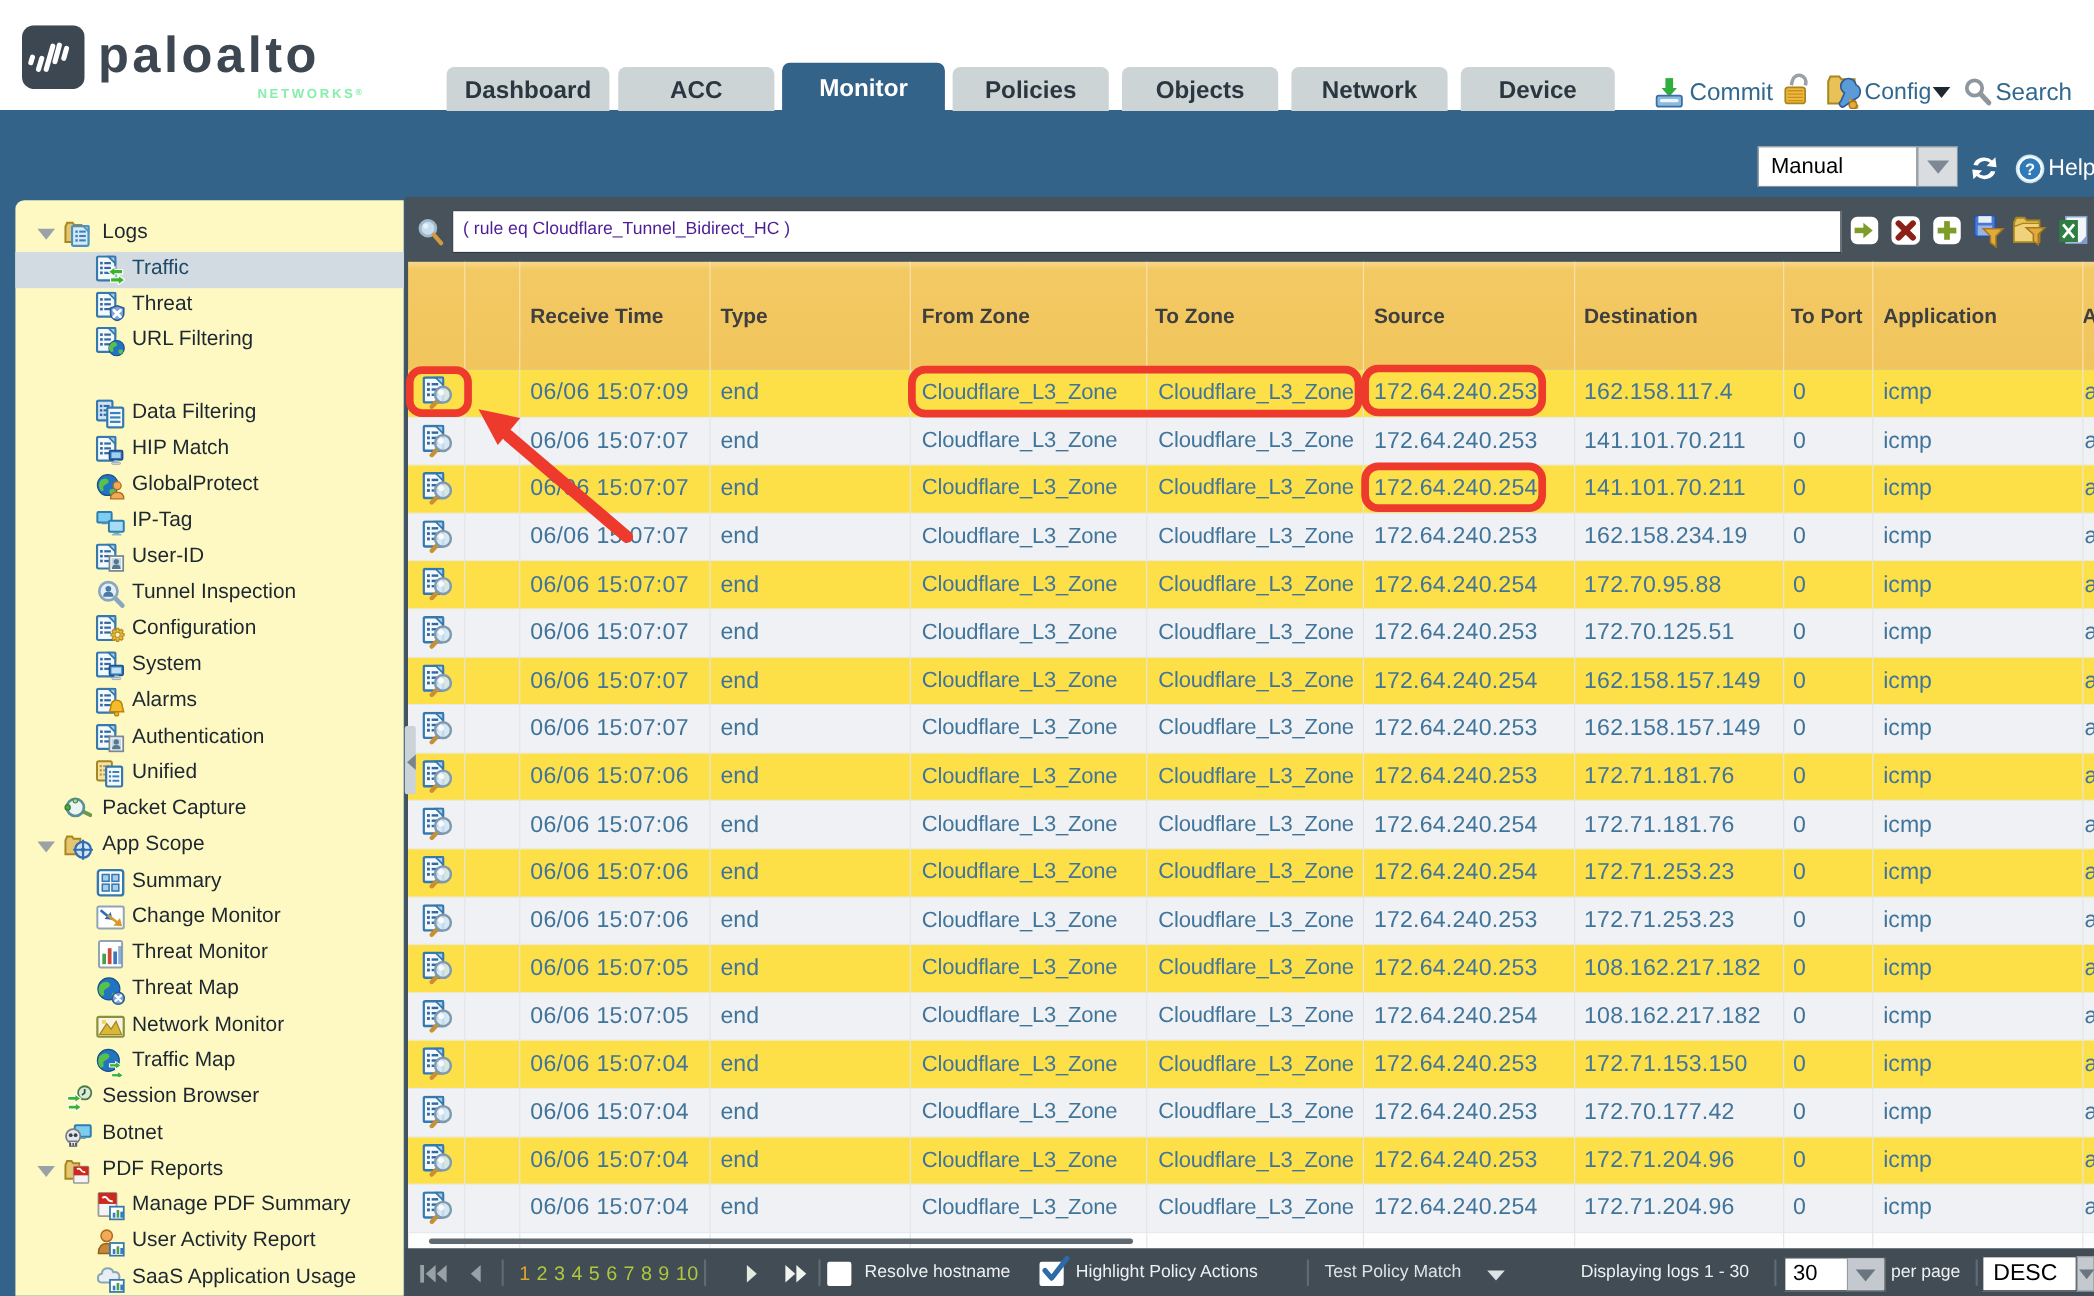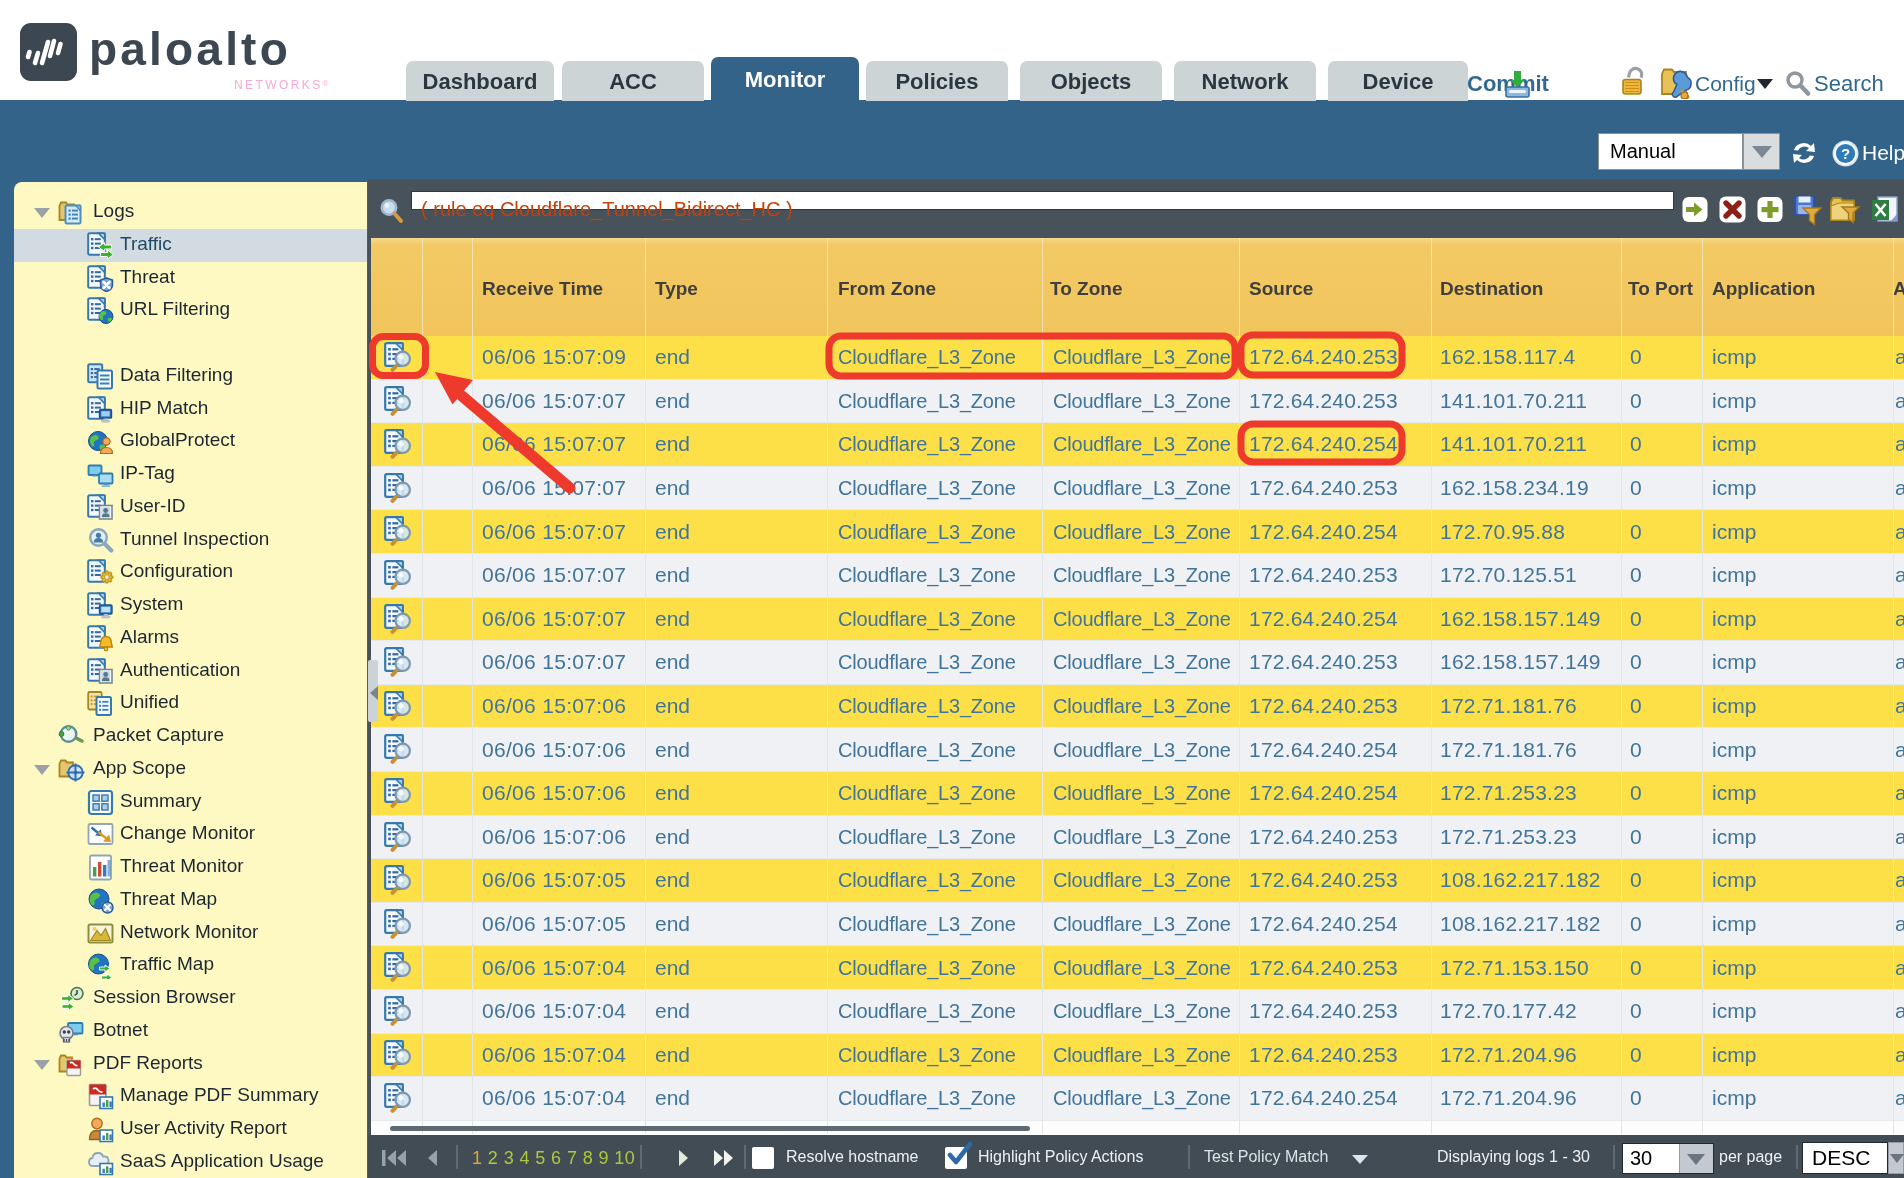--- a/index.html
+++ b/index.html
@@ -9,21 +9,21 @@
   #band { position:absolute; left:0; top:100px; width:1904px; height:79px; background:#336389; }
   .tab { position:absolute; top:61px; height:40px; background:#cdd4d5; border-radius:7px 7px 0 0; color:#2b3740; font-size:22px; font-weight:bold; text-align:center; line-height:41px; }
   #tab-active { position:absolute; top:57px; height:44px; background:#336389; border-radius:7px 7px 0 0; color:#fff; font-size:22px; font-weight:bold; text-align:center; line-height:45px; }
   .hlink { position:absolute; top:70px; height:28px; color:#33688e; font-size:22px; line-height:28px; }
   #sidebar { position:absolute; left:14px; top:182px; width:353px; height:996px; background:#fef9c3; border-radius:8px 0 0 0; }
   .trow { position:absolute; left:0; width:353px; height:33px; }
   .trow .txt { position:absolute; top:4px; font-size:19px; color:#1d2730; white-space:nowrap; }
   .tri { position:absolute; left:20px; width:0; height:0; border-left:8px solid transparent; border-right:8px solid transparent; border-top:10px solid #9aa2a8; }
   .sic { position:absolute; width:27px; height:27px; }
   #main { position:absolute; left:368px; top:179px; width:1536px; height:999px; background:#48525b; }
-  #finput { position:absolute; left:411px; top:191px; width:1263px; height:19px; background:#ffffff; border:1px solid #2e3740; font-size:20px; color:#c2410c; line-height:34px; padding-left:9px; }
+  #finput { position:absolute; left:411px; top:191px; width:1263px; height:39px; background:#ffffff; border:1px solid #2e3740; font-size:16px; color:#4c1d95; line-height:34px; padding-left:9px; }
   #thead { position:absolute; left:371px; top:238px; width:1533px; height:98px; background:linear-gradient(#f7d88e 0%, #f3c964 7%, #f1c55c 100%); }
   .hcell { position:absolute; top:238px; height:98px; line-height:102px; font-size:19px; font-weight:bold; color:#3f3f3f; white-space:nowrap; }
   .hsep { position:absolute; top:238px; width:1px; height:98px; background:#f8e3ae; }
   #rows { position:absolute; left:371px; top:336px; width:1533px; height:799px; background:#fdfdfe; }
   .tr { position:absolute; left:0; width:1533px; height:43.6px; border-bottom:1px solid #e7eaec; background:#fde047; }
   .tr.alt { background:#eff1f4; }
   .tr span { position:absolute; top:50%; transform:translateY(-50%); font-size:21px; color:#40749a; white-space:nowrap; }
   .tr span.z { font-size:20px; letter-spacing:-0.2px; }
   .tr span.d { letter-spacing:0.3px; }
   .tr span.p { letter-spacing:0.2px; }
@@ -299,30 +299,30 @@
   <rect x="0" y="0" width="57" height="58" rx="11" fill="#3d4751"></rect>
   <g stroke="#ffffff" stroke-width="4.6" stroke-linecap="round">
     <line x1="8" y1="34" x2="9.5" y2="29"></line>
     <line x1="15" y1="40" x2="18" y2="30"></line>
     <line x1="22" y1="40" x2="28" y2="19"></line>
     <line x1="30" y1="33" x2="34" y2="18"></line>
     <line x1="38" y1="30" x2="40.5" y2="21"></line>
   </g>
 </svg>
 <div class="abs" style="left:89px;top:22px;font-size:46px;font-weight:bold;color:#3d4751;letter-spacing:3.2px;">paloalto</div>
-<div class="abs" style="left:186px;top:78px;font-size:12px;font-weight:normal;letter-spacing:2.4px;color:#f9a8d4;padding-left:48px;">NETWORKS<span style="font-size:8px;vertical-align:3px;letter-spacing:0">®</span></div>
+<div class="abs" style="left:186px;top:78px;font-size:12px;font-weight:bold;letter-spacing:2.4px;color:#86efac;padding-left:48px;">NETWORKS<span style="font-size:8px;vertical-align:3px;letter-spacing:0">®</span></div>
 
 <div class="tab" style="left:406px;width:148px;">Dashboard</div>
 <div class="tab" style="left:562px;width:142px;">ACC</div>
 <div id="tab-active" style="left:711px;width:148px;">Monitor</div>
 <div class="tab" style="left:866px;width:142px;">Policies</div>
 <div class="tab" style="left:1020px;width:142px;">Objects</div>
 <div class="tab" style="left:1174px;width:142px;">Network</div>
 <div class="tab" style="left:1328px;width:140px;">Device</div>
-<div class="hlink" style="left:1467px;font-weight:bold;">Commit</div>
+<div class="hlink" style="left:1536px;">Commit</div>
 <div class="hlink" style="left:1695px;font-size:21px;">Config</div>
 <div class="hlink" style="left:1814px;">Search</div>
 
 <svg class="abs" style="left:1504px;top:70px" width="28" height="29" viewBox="0 0 28 29">
   <rect x="10" y="1" width="7" height="9" fill="#2fae3f"></rect>
   <path d="M6.5 10 L20.5 10 L13.5 18 Z" fill="#2fae3f"></path>
   <rect x="2" y="17" width="23" height="10" rx="2" fill="#8abade" stroke="#3a6ea0" stroke-width="1.6"></rect>
   <rect x="5" y="20" width="17" height="3" rx="1.5" fill="#eef6fc"></rect>
 </svg>
 <svg class="abs" style="left:1620px;top:66px" width="30" height="32" viewBox="0 0 30 32">

